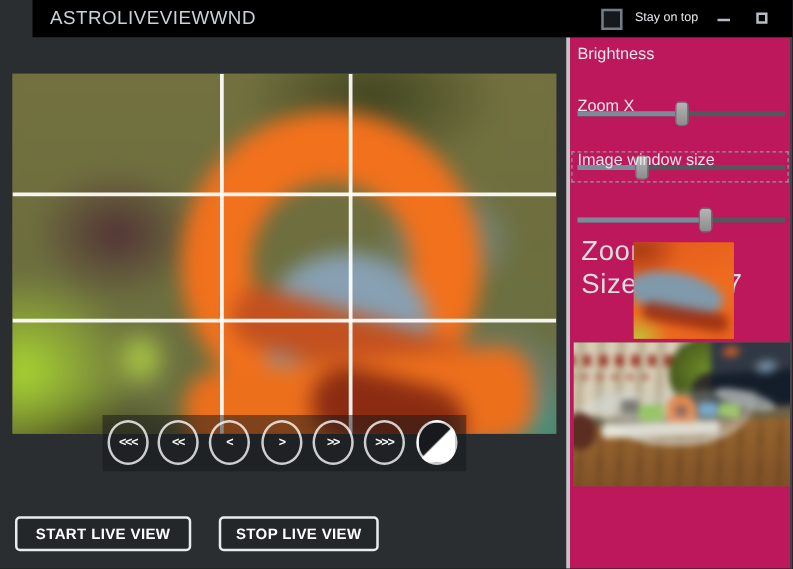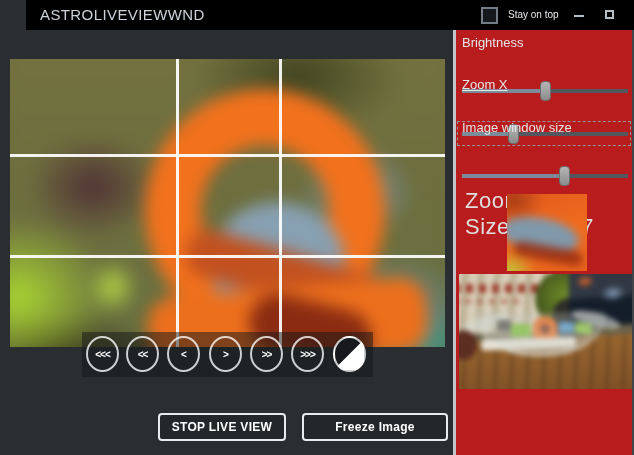--- a/index.html
+++ b/index.html
@@ -57,26 +57,26 @@
     background:transparent;color:#fff;font-size:10px;font-weight:bold;letter-spacing:-1px;
     display:flex;align-items:center;justify-content:center;padding:0;font-family:"Liberation Sans",sans-serif;}
   .nav-1{left:4px;} .nav-2{left:44px;} .nav-3{left:85px;} .nav-4{left:127px;} .nav-5{left:168px;} .nav-6{left:209px;}
   .nav-contrast{left:251px;background:linear-gradient(135deg,#17191c 49%, #ffffff 51%);}
   
   .camera-bar{position:absolute;left:0;top:353px;width:453px;height:24px;background:#5c6775;
     color:#e8ecef;font-size:13px;font-weight:600;letter-spacing:.6px;line-height:24px;padding-left:12px;}
   .cam-btn{position:absolute;top:383px;height:28px;background:#24272a;border:2px solid #e9ecee;border-radius:4px;
     color:#fff;font-size:12px;font-weight:bold;letter-spacing:.3px;font-family:"Liberation Sans",sans-serif;}
   .cam-1{left:12px;width:141px;}
-  .cam-2{left:158px;width:128px;}
+  .cam-2{left:175px;width:128px;}
   .cam-3{left:302px;width:146px;}
   
-  .panel{position:absolute;left:456px;top:30px;width:178px;height:425px;background:#b91c1c;}
+  .panel{position:absolute;left:456px;top:30px;width:178px;height:425px;background:#be185d;}
   .panel-label{position:absolute;left:6px;font-size:13px;color:#e4e6e8;}
-  .lbl-brightness{top:5px;} .lbl-zoomx{top:47px;text-decoration:underline;} .lbl-starwin{top:90px;}
+  .lbl-brightness{top:5px;} .lbl-zoomx{top:47px;} .lbl-starwin{top:90px;}
   .slider{position:absolute;left:6px;width:166px;height:20px;}
   .sl-brightness{top:51px;} .sl-zoomx{top:94px;} .sl-starwin{top:136px;}
   .sl-track{position:absolute;left:0;top:8px;width:166px;height:4px;background:#54585e;}
   .sl-fill{position:absolute;left:0;top:0;height:4px;background:#7c8b99;}
   .sl-handle{position:absolute;top:0;width:11px;height:20px;border-radius:4px;
     background:linear-gradient(#b5b5b5,#8c8c8c);border:1px solid #6e6e6e;}
   .focus-rect{position:absolute;left:1px;top:91px;width:174px;height:25px;border:1px dashed #8e959b;}
   .star-size{position:absolute;left:9px;top:158px;font-size:22px;font-weight:300;color:#dedede;letter-spacing:.5px;}
   .star-size .val{margin-left:14px;}
   
@@ -156,22 +156,22 @@
     <div class="nav-strip">
       <button class="nav-btn nav-1">&lt;&lt;&lt;</button>
       <button class="nav-btn nav-2">&lt;&lt;</button>
       <button class="nav-btn nav-3">&lt;</button>
       <button class="nav-btn nav-4">&gt;</button>
       <button class="nav-btn nav-5">&gt;&gt;</button>
       <button class="nav-btn nav-6">&gt;&gt;&gt;</button>
       <button class="nav-btn nav-contrast"></button>
     </div>
 
+    <button class="cam-btn cam-1">START LIVE VIEW</button>
     <button class="cam-btn cam-2">STOP LIVE VIEW</button>
-    <button class="cam-btn cam-3">Freeze Image</button>
   </div>
 
   <div class="divider"></div>
 
   <div class="panel">
     <span class="panel-label lbl-brightness">Brightness</span>
     <div class="slider sl-brightness">
       <div class="sl-track">
         <div class="sl-fill" style="width: 50%;"></div>
       </div>

